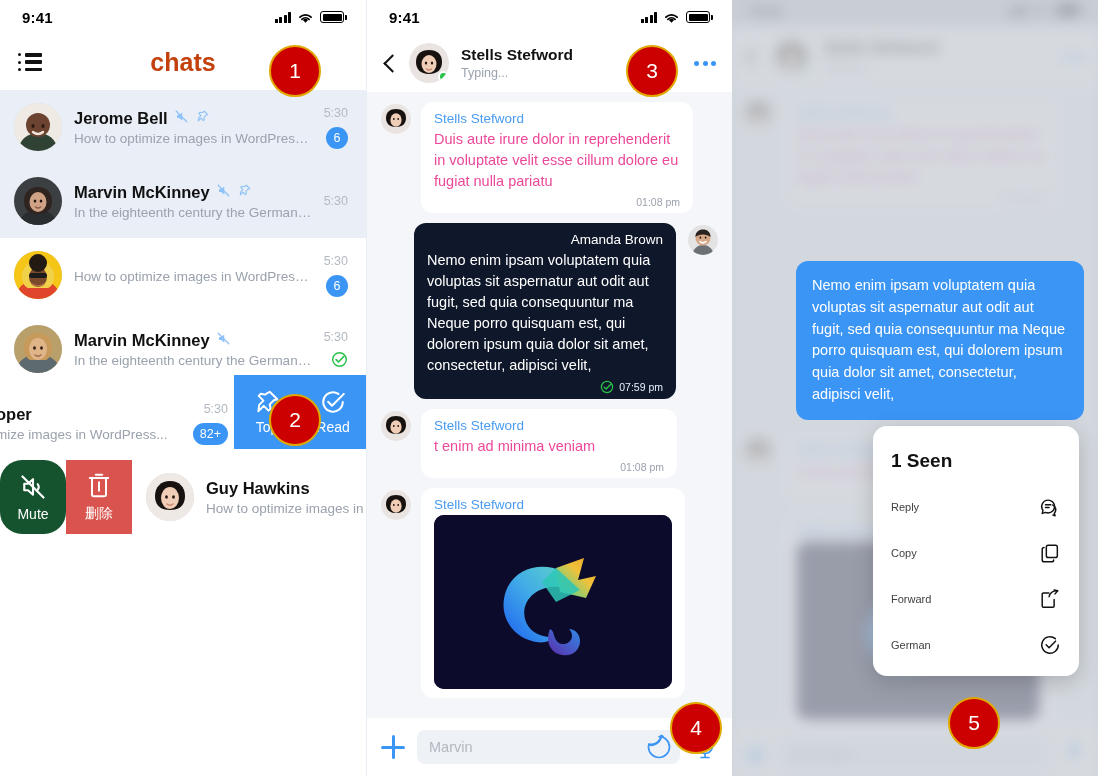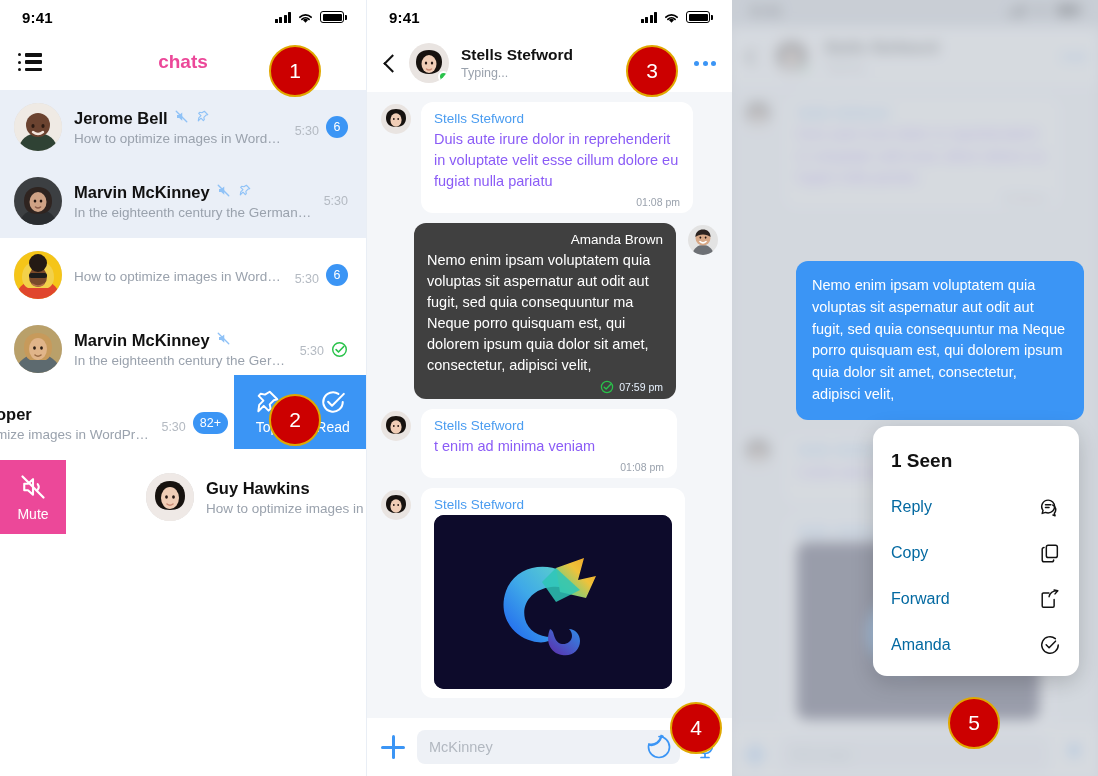--- a/index.html
+++ b/index.html
@@ -25,46 +25,46 @@
   .batt { width: 24px; height: 12px; border: 1.5px solid #000; border-radius: 3px; position: relative; }
   .batt::after { content:""; position:absolute; right:-4px; top:3px; width:2px; height:5px; background:#000; border-radius:0 1px 1px 0;}
   .batt i { position: absolute; inset: 1.5px; background: #000; border-radius: 1px; }
 
   
   .chats-header { height: 56px; display:flex; align-items:center; padding: 0 18px; position: relative; }
   .menu-icon { width: 24px; height: 18px; display:flex; flex-direction:column; justify-content:space-between; }
   .menu-icon span { display:flex; align-items:center; gap:4px; }
   .menu-icon span i { display:block; width:3px; height:3px; background:#111; border-radius:50%; }
   .menu-icon span b { display:block; flex:1; height:3.5px; background:#111; border-radius:1px; }
-  .chats-title { position:absolute; left:0; right:0; text-align:center; font-size:19px; font-weight:bold; color:#ec4899; pointer-events:none;}
+  .chats-title { position:absolute; left:0; right:0; text-align:center; font-size:25px; font-weight:bold; color:#c2410c; pointer-events:none;}
 
   
   .chat-list { position: relative; }
   .chat-row { display:flex; align-items:center; gap:12px; padding: 9px 18px 9px 14px; height:74px; position:relative; }
   .chat-row.selected { background:#eaeff7; }
   .avatar { width:48px; height:48px; border-radius:50%; flex:0 0 48px; background:#d8d8d8; overflow:hidden; position:relative; }
   .avatar svg { display:block; width:100%; height:100%; }
   .chat-main { flex:1; min-width:0; }
   .chat-top { display:flex; align-items:flex-start; gap:6px; }
   .chat-name { font-size:16.5px; font-weight:bold; color:#111; white-space:nowrap; }
   .chat-sub { font-size:13.5px; color:#9aa2ad; white-space:nowrap; overflow:hidden; text-overflow:ellipsis; margin-top:3px; }
-  .chat-meta { display:flex; flex-direction:row; align-items:flex-end; gap:7px; flex:0 0 auto; }
+  .chat-meta { display:flex; flex-direction:column; align-items:flex-end; gap:7px; flex:0 0 auto; }
   .chat-time { font-size:12.5px; color:#b4bac2; }
   .badge { min-width:22px; height:22px; border-radius:11px; background:#3b95f5; color:#fff; font-size:12.5px;
            display:flex; align-items:center; justify-content:center; padding:0 7px; font-weight:500; }
   .mini-ic { width:15px; height:15px; flex:0 0 15px; }
   .tick { width:17px; height:17px; }
 
   
   .swipe-right { position:absolute; right:0; background:#3b95f5; display:flex; align-items:center; color:#fff; }
   .swipe-act { width:66px; display:flex; flex-direction:column; align-items:center; justify-content:center; gap:4px; height:100%; }
   .swipe-act span { font-size:14px; }
   .swipe-left { position:absolute; left:0; display:flex; height:74px; }
   .swipe-left .act { width:66px; display:flex; flex-direction:column; align-items:center; justify-content:center; gap:5px; color:#fff; }
-  .act.mute { background:#ec4899; }
+  .act.mute { background:#14532d;border-radius:22px; }
   .act.del { background:#d9534f; }
   .act span { font-size:14px; }
 
   
   .conv-header { height:58px; display:flex; align-items:center; gap:12px; padding:0 16px; background:#fff; position:relative; }
   .back-chev { width:12px; height:20px; position:relative; flex:0 0 14px; }
   .back-chev::before { content:""; position:absolute; left:3px; top:4px; width:11px; height:11px;
       border-left:2.4px solid #111; border-bottom:2.4px solid #111; transform:rotate(45deg); }
   .conv-av { width:40px; height:40px; border-radius:50%; overflow:hidden; position:relative; flex:0 0 40px;}
   .online-dot { position:absolute; right:0px; bottom:1px; width:11px; height:11px; border-radius:50%; background:#29c24a; border:2px solid #fff; }
@@ -72,24 +72,24 @@
   .conv-status { font-size:12.5px; color:#9aa2ad; margin-top:2px;}
   .dots { margin-left:auto; display:flex; gap:3.5px; }
   .dots i { width:5px; height:5px; border-radius:50%; background:#3b95f5; display:block; }
 
   
   .msgs { background:#f4f6f9; height:calc(776px - 34px - 58px - 58px); padding:10px 0 0 0; position:relative; overflow:hidden; }
   .msg-row { display:flex; gap:10px; padding:0 14px 10px 14px; align-items:flex-start; }
   .msg-row.out { justify-content:flex-end; }
   .m-av { width:30px; height:30px; border-radius:50%; overflow:hidden; flex:0 0 30px; margin-top:2px;}
   .bubble { background:#fff; border-radius:12px; padding:9px 13px 5px 13px; max-width:272px; }
-  .bubble.out { background:#404040; color:#fff; max-width:262px; }
+  .bubble.out { background:#0f172a; color:#fff; max-width:262px; }
   .b-name { font-size:13.5px; color:#4a9cf0; font-weight:500; margin-bottom:3px; }
   .bubble.out .b-name { color:#fff; text-align:right; }
-  .b-text { font-size:14.5px; line-height:1.45; color:#8b5cf6; }
+  .b-text { font-size:14.5px; line-height:1.45; color:#ec4899; }
   .bubble.out .b-text { color:#fff; }
   .b-foot { display:flex; align-items:center; justify-content:flex-end; gap:5px; margin-top:4px; }
   .b-time { font-size:10.5px; color:#9aa2ad; }
   .bubble.out .b-time { color:#e7f1fd; }
   .b-img { width:238px; height:174px; border-radius:10px; background:#0d0b2b; margin-top:2px; position:relative; overflow:hidden; }
 
   
   .composer { height:58px; background:#fff; display:flex; align-items:center; gap:12px; padding:0 14px; }
   .plus { width:24px; height:24px; position:relative; flex:0 0 24px; }
   .plus::before,.plus::after{content:"";position:absolute;background:#3b95f5;border-radius:2px;}
@@ -103,21 +103,21 @@
   .panel.right { background:#c9ced6; }
   .blur-layer { position:absolute; inset:0; filter: blur(6px); opacity:.55; transform:scale(1.02); }
   .scrim { position:absolute; inset:0; background:rgba(200,205,213,0.55); }
   .hl-bubble { position:absolute; left:64px; top:261px; width:288px; background:#3b95f5; color:#fff;
                border-radius:12px; padding:14px 16px; }
   .hl-bubble .b-text { font-size:14.5px; line-height:1.5; color:#fff; }
   .ctx-menu { position:absolute; left:141px; top:426px; width:206px; background:#fff; border-radius:14px;
               padding:6px 0 8px 0; box-shadow:0 6px 22px rgba(0,0,0,.18); }
   .ctx-seen { font-size:19px; font-weight:bold; color:#111; padding:18px 18px 12px 18px; }
   .ctx-item { display:flex; align-items:center; justify-content:space-between; padding:12px 18px; }
-  .ctx-item span { font-size:16px; color:#0369a1; }
+  .ctx-item span { font-size:11px; color:#404040; }
   .ctx-item svg { width:22px; height:22px; }
 
   
   .step { position:absolute; width:52px; height:52px; border-radius:50%; background:#cc0000;
           border:2px solid #e0a800; color:#fff; font-size:21px; display:flex; align-items:center;
           justify-content:center; z-index:60; }
 </style>
 </head>
 <body>
 
@@ -308,20 +308,29 @@
 
       <div class="chat-row" style="padding-left:146px;overflow:visible;">
         <div class="swipe-left" style="top:0;">
           <div class="act mute">
             <svg width="28" height="28" viewBox="0 0 24 24">
               <path d="M4.5 9.2h3.2L12 5.3v13.4l-4.3-3.9H4.5z" fill="none" stroke="#fff" stroke-width="1.8" stroke-linejoin="round"></path>
               <path d="M3 3l18 18" stroke="#fff" stroke-width="1.9" stroke-linecap="round"></path>
               <path d="M16 9.5a4 4 0 0 1 0 5" fill="none" stroke="#fff" stroke-width="1.7" stroke-linecap="round"></path>
             </svg>
             <span>Mute</span>
+          </div>
+          <div class="act del">
+            <svg width="26" height="28" viewBox="0 0 24 26">
+              <path d="M3.5 5.5h17" stroke="#fff" stroke-width="1.9" stroke-linecap="round"></path>
+              <path d="M5.5 5.5h13v15.5a1.6 1.6 0 0 1-1.6 1.6H7.1a1.6 1.6 0 0 1-1.6-1.6z" fill="none" stroke="#fff" stroke-width="1.8" stroke-linejoin="round"></path>
+              <path d="M9 2.5h6" stroke="#fff" stroke-width="1.8" stroke-linecap="round"></path>
+              <path d="M12 9.5v8" stroke="#fff" stroke-width="1.8" stroke-linecap="round"></path>
+            </svg>
+            <span>删除</span>
           </div>
         </div>
         <div class="avatar">
           <svg viewBox="0 0 48 48">
               <rect width="48" height="48" fill="#efe9e6"></rect>
             <ellipse cx="24" cy="50" rx="18" ry="15" fill="#efe9e6"></ellipse>
             <path d="M9 23c0-9 6-15 15-15s15 6 15 15c0 8-4 14-15 14S9 31 9 23z" fill="#17120f"></path>
             <ellipse cx="24" cy="25" rx="9" ry="11" fill="#f0cdb6"></ellipse>
             <ellipse cx="20.5" cy="24" rx="1.4" ry="1.7" fill="#241612"></ellipse>
               <ellipse cx="27.5" cy="24" rx="1.4" ry="1.7" fill="#241612"></ellipse>
@@ -495,21 +504,21 @@
             </svg>
           </div>
         </div>
       </div>
 
     </div>
 
     <div class="composer">
       <div class="plus"></div>
       <div class="msg-input">
-        <span>McKinney</span>
+        <span>Marvin</span>
         <svg class="comp-ic" viewBox="0 0 26 26" style="position:absolute;right:8px;">
           <path d="M13 2.5a10.5 10.5 0 1 1-10.5 10.5c0-1 .2-2 .5-3 6 1.5 11.5-3 12.2-8.3.6 0 1.2.3 1.8.8" fill="none" stroke="#3b95f5" stroke-width="1.7" stroke-linecap="round"></path>
           <path d="M15.2 2.7c-.7 5.3-6.2 9.8-12.2 8.3" fill="none" stroke="#3b95f5" stroke-width="1.7" stroke-linecap="round"></path>
         </svg>
       </div>
       <svg class="comp-ic" viewBox="0 0 26 26">
         <rect x="9.5" y="3" width="7" height="12" rx="3.5" fill="none" stroke="#3b95f5" stroke-width="1.7"></rect>
         <path d="M5.5 12a7.5 7.5 0 0 0 15 0" fill="none" stroke="#3b95f5" stroke-width="1.7" stroke-linecap="round"></path>
         <path d="M13 19.5v4M9 23.5h8" stroke="#3b95f5" stroke-width="1.7" stroke-linecap="round"></path>
       </svg>
@@ -656,21 +665,21 @@
         <span>Forward</span>
         <svg viewBox="0 0 24 24">
           <path d="M16.5 12.5v7.2a1.3 1.3 0 0 1-1.3 1.3H4.8a1.3 1.3 0 0 1-1.3-1.3V6.8a1.3 1.3 0 0 1 1.3-1.3h6" fill="none" stroke="#111" stroke-width="1.6" stroke-linecap="round" stroke-linejoin="round"></path>
           <path d="M11 9.5C12 5 15.5 3 20 3" fill="none" stroke="#111" stroke-width="1.6" stroke-linecap="round"></path>
           <path d="M16.5 2.2L20.5 3l-3 3.4" fill="none" stroke="#111" stroke-width="1.6" stroke-linecap="round" stroke-linejoin="round"></path>
         </svg>
       </div>
 
 
       <div class="ctx-item">
-        <span>Amanda</span>
+        <span>German</span>
         <svg viewBox="0 0 24 24">
           <path d="M21 12a9 9 0 1 1-3.2-6.9" fill="none" stroke="#111" stroke-width="1.6" stroke-linecap="round"></path>
           <path d="M7.8 11.8l3.2 3.2 7-7.2" fill="none" stroke="#111" stroke-width="1.6" stroke-linecap="round" stroke-linejoin="round"></path>
         </svg>
       </div>
     </div>
 
     <div class="step" style="left:216px;top:697px;">
       <span>5</span>
     </div>

